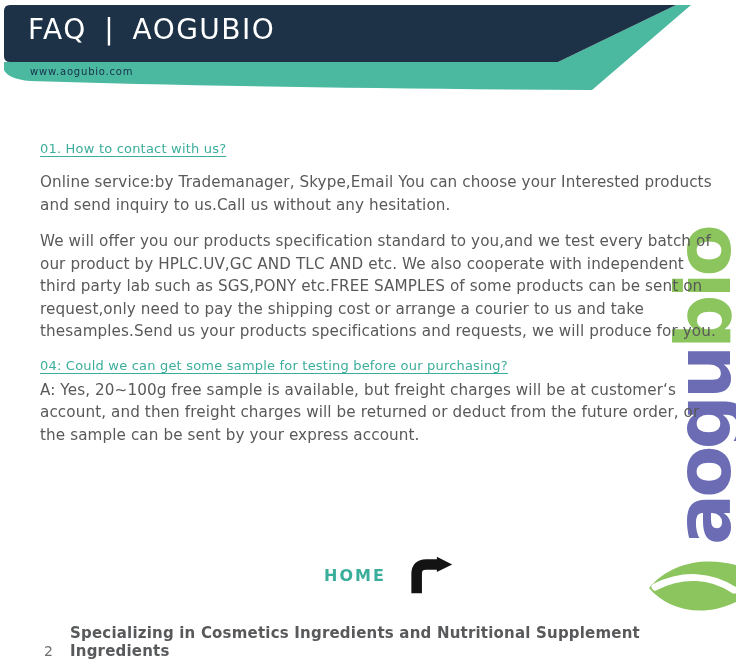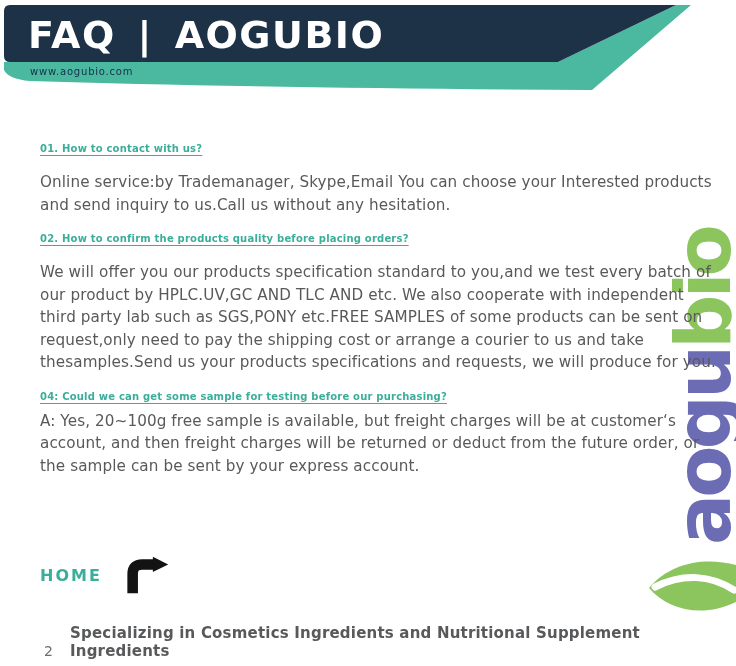--- a/index.html
+++ b/index.html
@@ -4,54 +4,54 @@
 <style>
   html,body{margin:0;padding:0;}
   body{
     width:736px;height:666px;position:relative;overflow:hidden;
     background:#ffffff;font-family:"DejaVu Sans","Liberation Sans",sans-serif;
   }
   
   .header-svg{position:absolute;top:0;left:0;}
   .page-title{
     position:absolute;left:28px;top:13px;color:#ffffff;
-    font-size:38px;font-weight:bold;letter-spacing:1.5px;word-spacing:7px;
+    font-size:28px;font-weight:normal;letter-spacing:1.5px;word-spacing:7px;
   }
   .website-url{
     position:absolute;left:30px;top:66px;color:#16304a;
     font-size:10px;letter-spacing:0.8px;
   }
   
   .vlogo{
     position:absolute;top:545px;left:658px;width:322px;height:92px;
     transform:rotate(-90deg);transform-origin:0 0;
     font-size:76px;font-weight:bold;letter-spacing:-4px;line-height:92px;
     white-space:nowrap;z-index:0;
   }
   .vlogo .lg-purple{color:#6b6cb4;}
   .vlogo .lg-green{color:#8cc55e;}
   .leaf-svg{position:absolute;left:645px;top:554px;z-index:0;}
   
   .content{
     position:absolute;left:40px;top:140px;width:678px;z-index:2;
   }
   .faq-q{
-    color:#3bae9b;font-size:10px;font-weight:bold;line-height:18px;
+    color:#3bae9b;font-size:13px;font-weight:normal;line-height:18px;
     text-decoration:underline;text-underline-offset:3px;
     margin:0 0 13px 0;letter-spacing:0.2px;
   }
   .faq-a{
     color:#595959;font-size:15.2px;line-height:22.5px;
     margin:0 0 14px 0;letter-spacing:0.1px;
   }
   .faq-a.tight{margin-top:-9px;}
   
   .home-row{
-    position:absolute;left:40px;top:556px;width:678px;z-index:2;
-    display:flex;align-items:center;gap:22px;
+    position:absolute;left:52px;top:556px;width:678px;z-index:2;
+    display:flex;align-items:center;justify-content:center;gap:22px;
   }
   .home-link{
     color:#3bae9b;font-size:16px;font-weight:bold;letter-spacing:2px;
     cursor:pointer;
   }
   
   .page-number{
     position:absolute;left:44px;bottom:7px;color:#6d6e70;font-size:14px;z-index:2;
   }
   .footer-slogan{
@@ -73,21 +73,20 @@
   <path d="M 4,62 L 558,62 L 676,5 L 691,5 L 592,90 Q 260,88 30,81 Q 8,79 4,70 Z" fill="#4bb8a0"></path>
   <path d="M 10,5 L 676,5 L 558,62 L 10,62 Q 4,62 4,56 L 4,11 Q 4,5 10,5 Z" fill="#1d3247"></path>
 </svg>
 <div class="page-title">FAQ | AOGUBIO</div>
 <div class="website-url">www.aogubio.com</div>
 
 <div class="content">
   <div class="faq-q">01. How to contact with us? </div>
   <p class="faq-a">Online service:by Trademanager, Skype,Email You can choose your Interested products and send inquiry to us.Call us without any hesitation.</p>
 
-  <div class="faq-q">02. How to confirm the products quality before placing orders?</div>
   <p class="faq-a">We will offer you our products specification standard to you,and we test every batch of our product by HPLC.UV,GC AND TLC AND etc. We also cooperate with independent third party lab such as SGS,PONY etc.FREE SAMPLES of some products can be sent on request,only need to pay the shipping cost or arrange a courier to us and take thesamples.Send us your products specifications and requests, we will produce for you.</p>
 
 
   <div class="faq-q">04: Could we can get some sample for testing before our purchasing?</div>
   <p class="faq-a tight">A: Yes, 20~100g free sample is available, but freight charges will be at customer‘s account, and then freight charges will be returned or deduct from the future order, or the sample can be sent by your express account.</p>
 </div>
 
 <div class="home-row">
   <span class="home-link">HOME</span>
   <svg width="50" height="38" viewBox="0 0 52 38">

